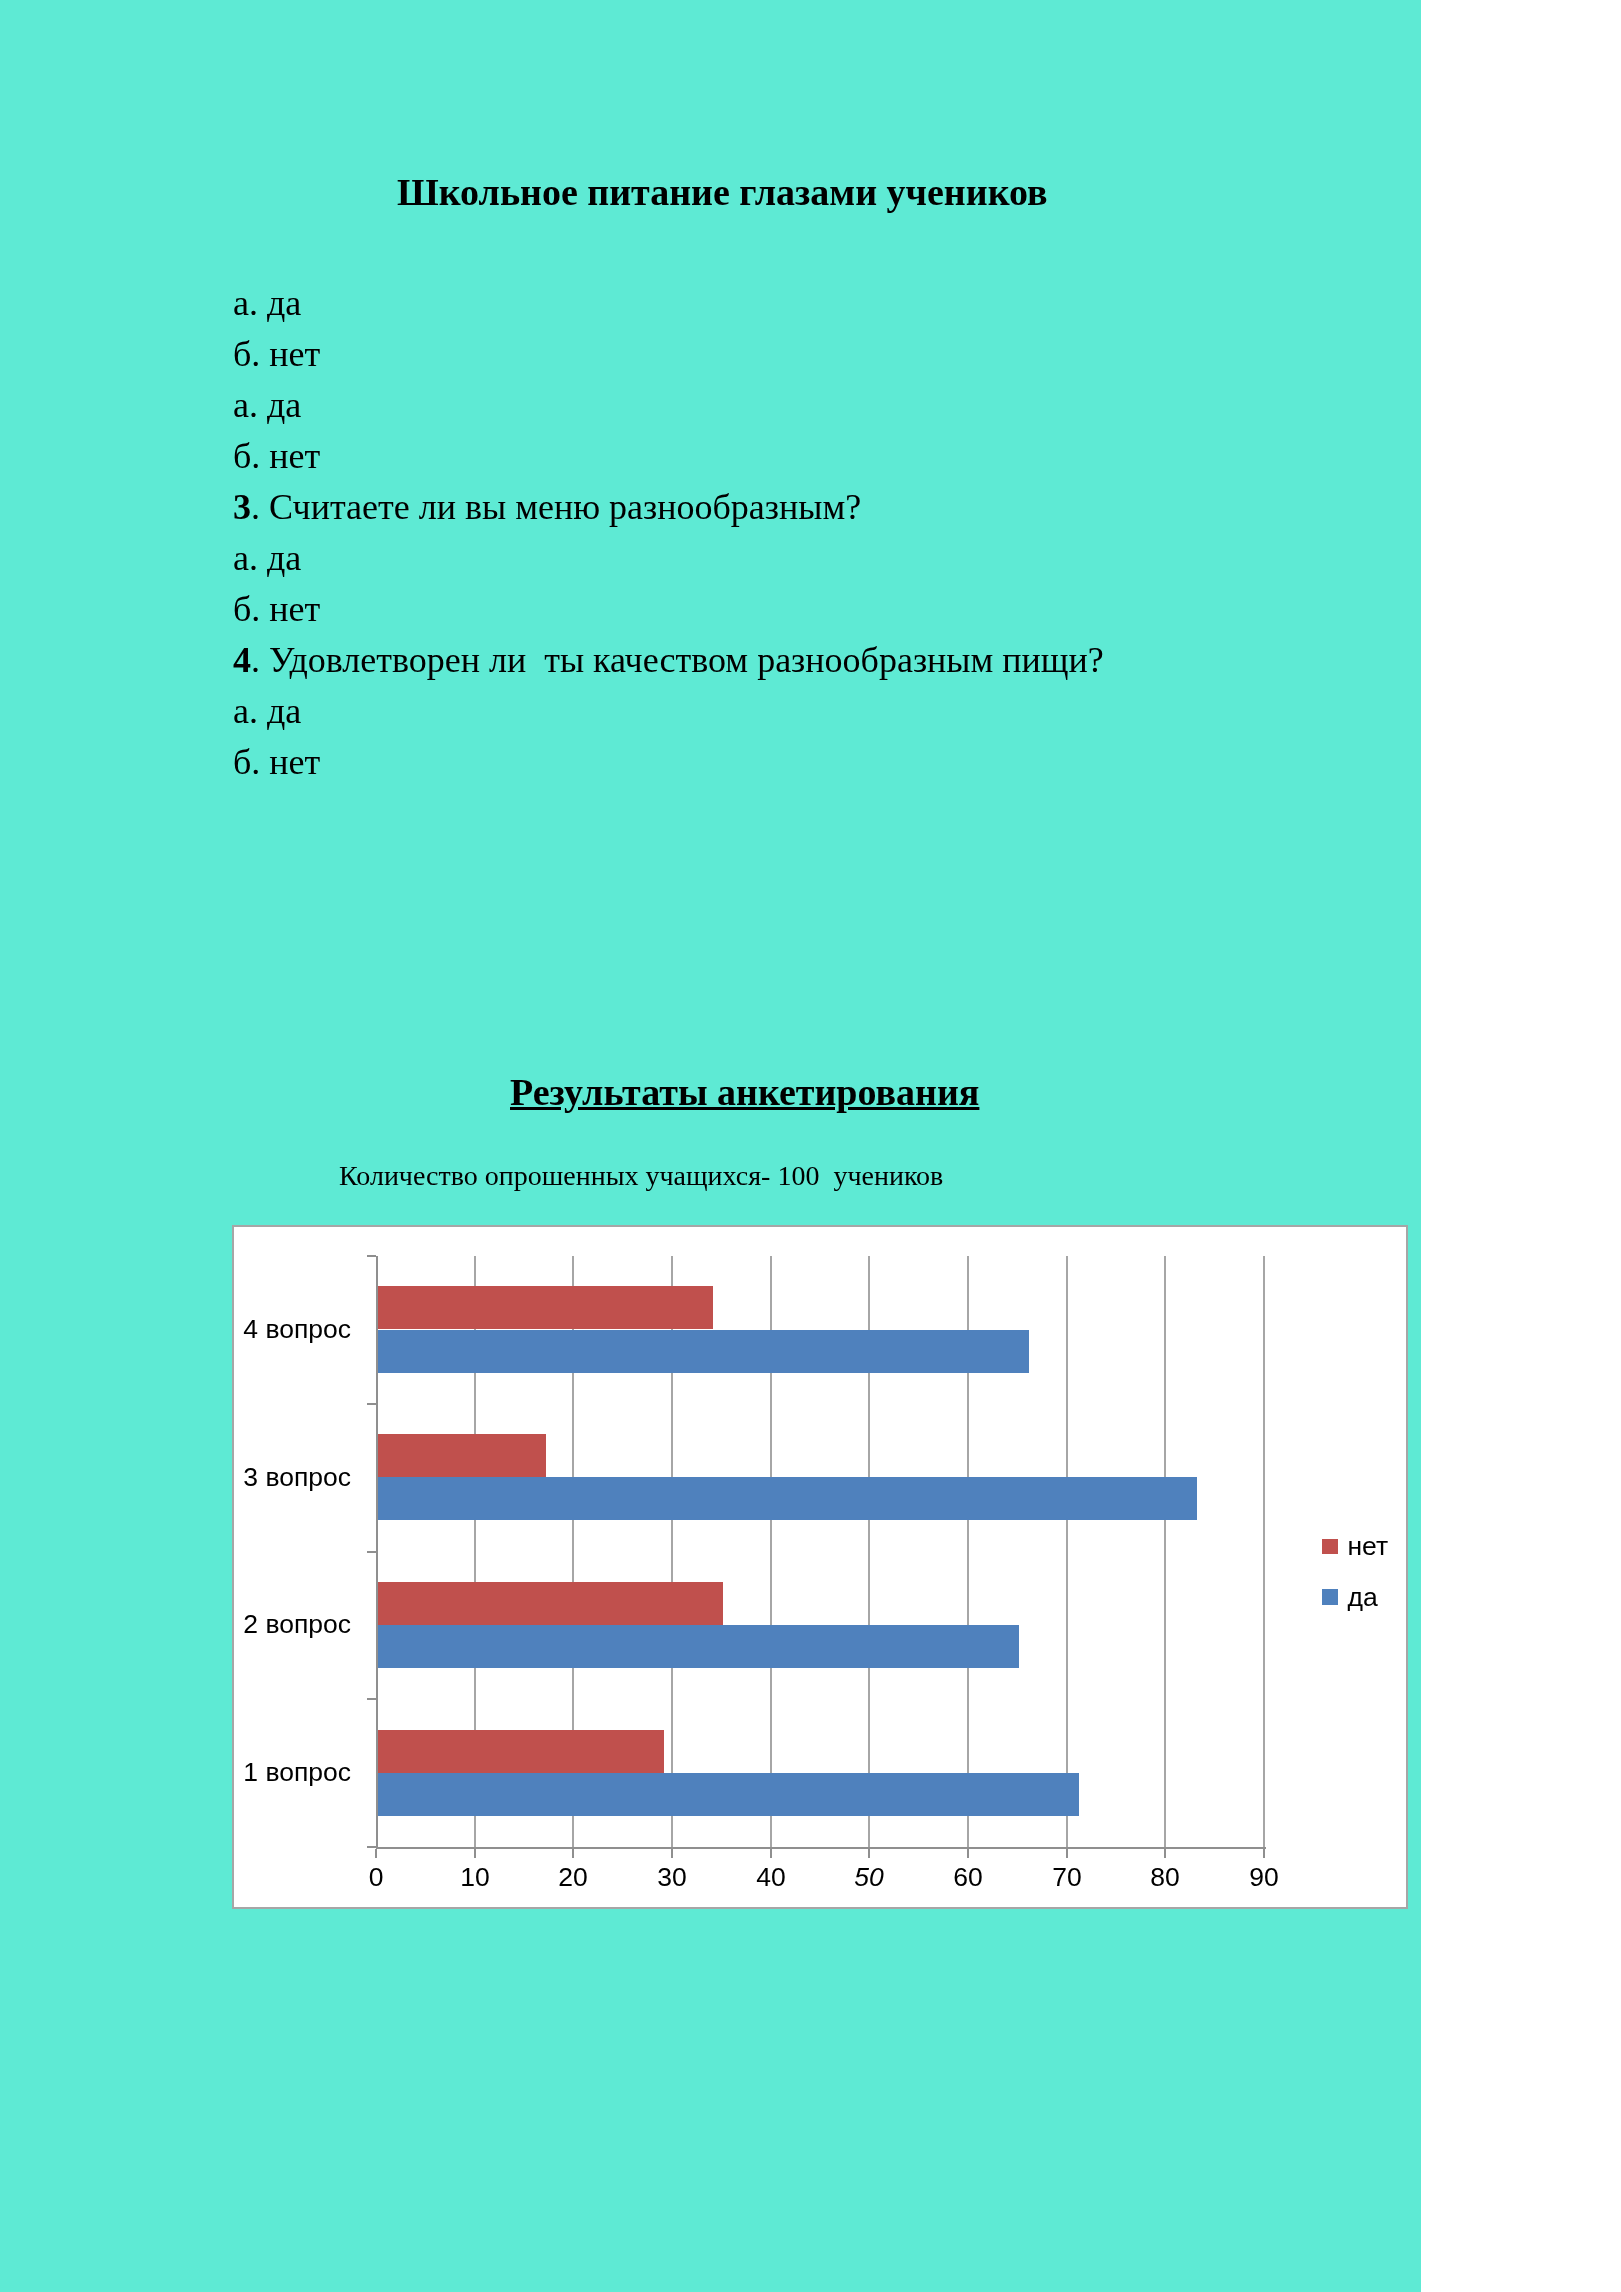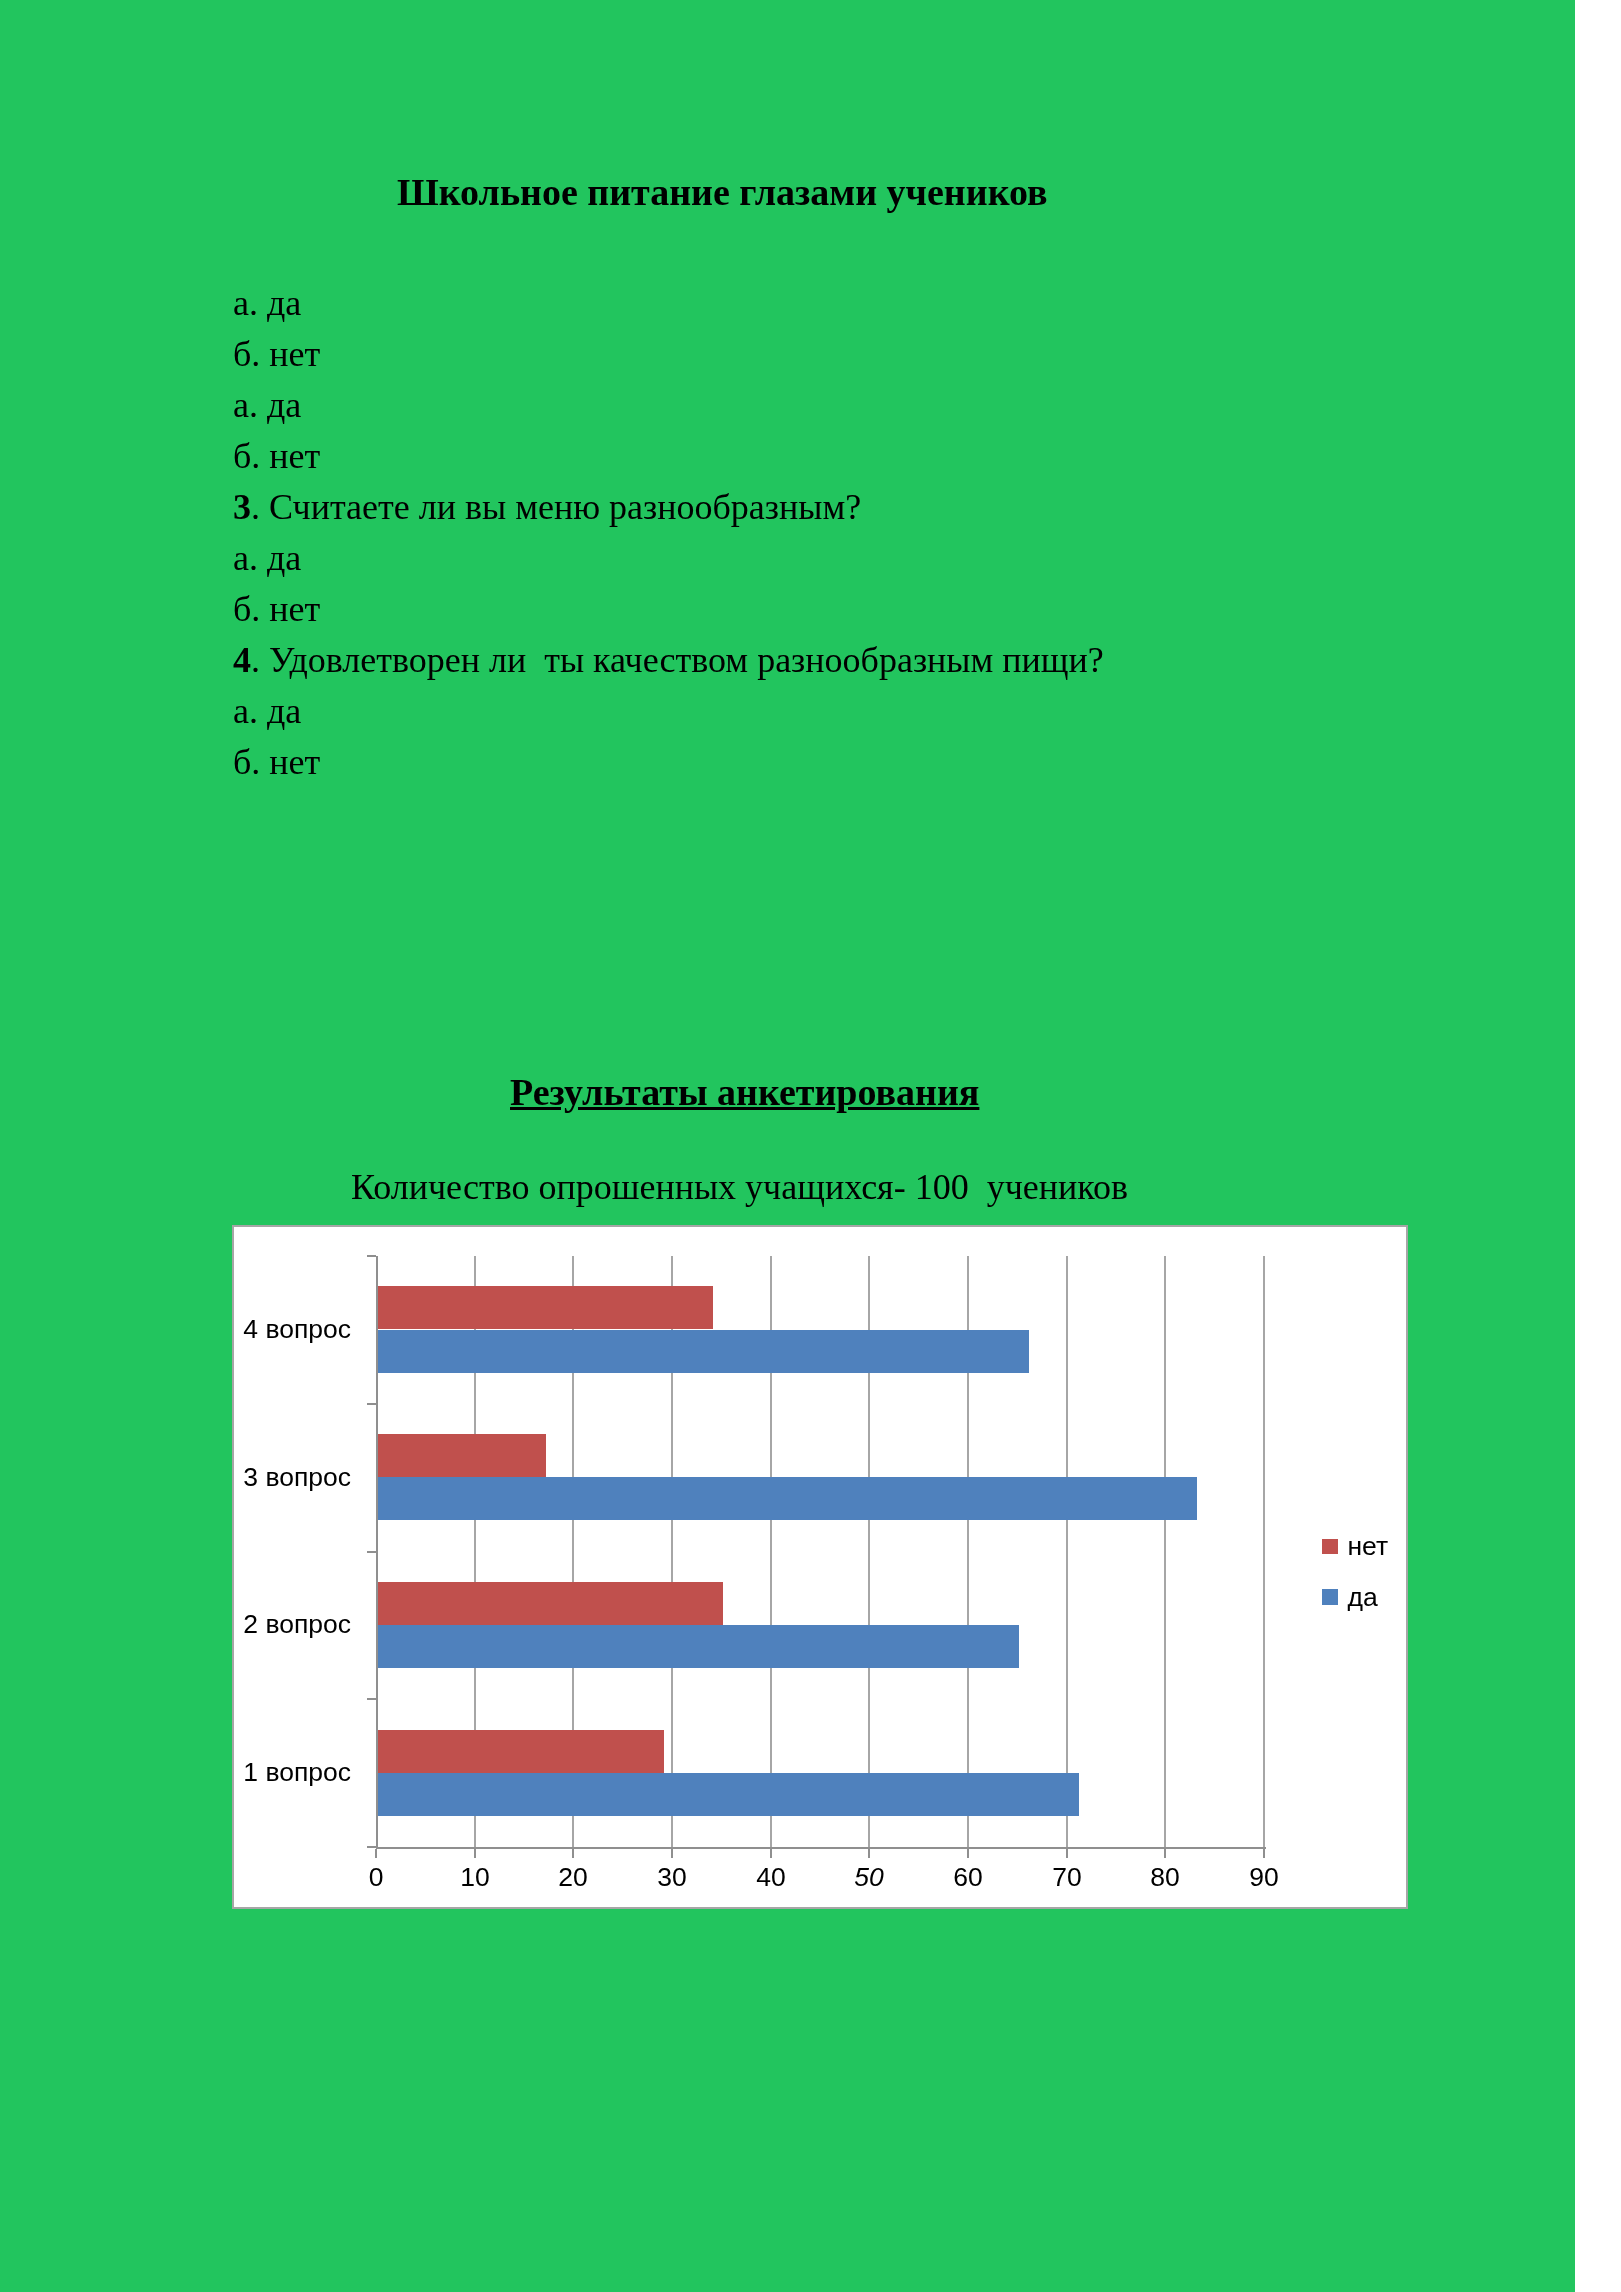--- a/index.html
+++ b/index.html
@@ -1,40 +1,40 @@
 <!DOCTYPE html>
 <html><head>
 <meta charset="utf-8">
 <style>
   html,body{margin:0;padding:0;background:#ffffff;}
   .page{
     position:relative;
-    width:1575px;height:2293px;
-    background:#22c55e;
+    width:1421px;height:2293px;
+    background:#5eead4;
     font-family:"Liberation Serif","DejaVu Serif",serif;
     color:#000;
     overflow:hidden;
   }
   .doc-title{
     position:absolute;left:397px;top:169px;margin:0;
     font-size:38px;font-weight:bold;line-height:47px;white-space:pre;
   }
   .questions{
     position:absolute;left:233px;top:278px;width:1176px;
     font-size:36px;
   }
   .questions p{margin:0;line-height:51px;white-space:pre-wrap;}
   .qnum{font-weight:bold;}
   .results-heading{
     position:absolute;left:510px;top:1070px;margin:0;
     font-size:38px;font-weight:bold;line-height:45px;white-space:pre;text-decoration:underline;
   }
   .results-subheading{
-    position:absolute;left:335px;top:1149px;margin:16px;
-    font-size:36px;line-height:45px;white-space:pre-wrap;
+    position:absolute;left:335px;top:1149px;margin:4px;
+    font-size:28px;line-height:45px;white-space:pre-wrap;
   }
   .chart-frame{
     position:absolute;left:232px;top:1225px;width:1176px;height:684px;
     border:2px solid #a6a6a6;box-sizing:border-box;background:#fff;
     font-family:"Liberation Sans","DejaVu Sans",sans-serif;
   }
   .plot-area{position:absolute;left:142px;top:29px;width:888px;height:591px;}
   .gridline{position:absolute;top:0;width:2px;height:591px;background:#a6a6a6;}
   .axis-y{position:absolute;left:0;top:0;width:2px;height:593px;background:#8f8f8f;}
   .axis-x{position:absolute;left:0;top:591px;width:890px;height:2px;background:#8f8f8f;}

